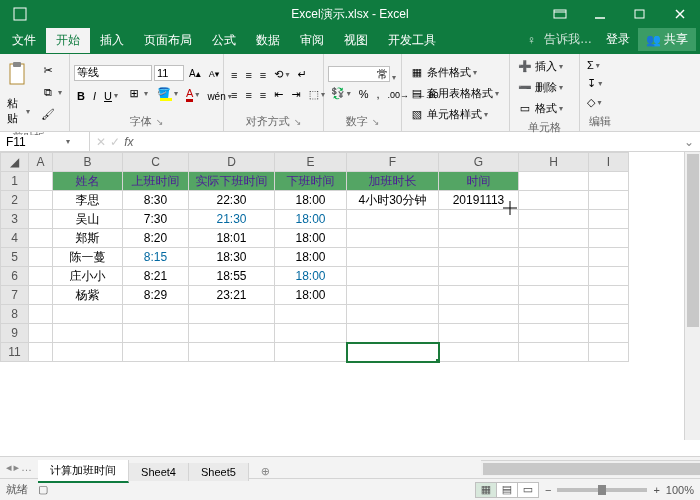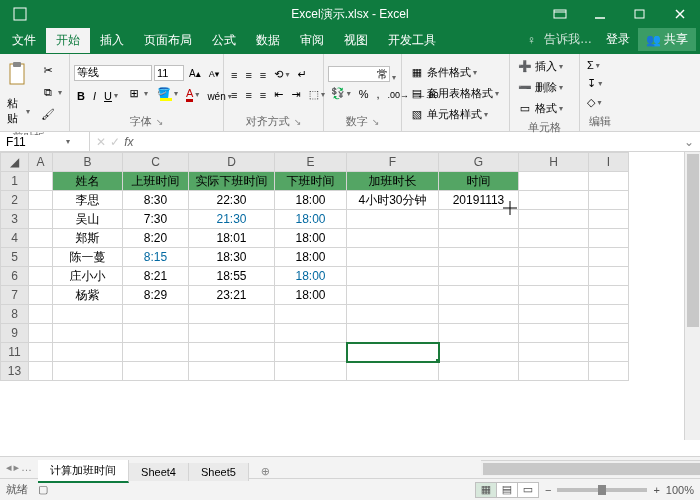--- a/index.html
+++ b/index.html
@@ -31,21 +31,21 @@
 .name-box { width: 90px; border-right: 1px solid #d4d4d4; padding: 0 6px; font-size: 12px; height: 100%; display: flex; align-items: center; }
 .name-box input { border: none; width: 60px; font-size: 12px; outline: none; }
 .fx-area { display: flex; align-items: center; gap: 4px; padding: 0 6px; flex: 1; }
 .fx-area .fx { font-style: italic; color: #666; }
 .formula-input { border: none; flex: 1; font-size: 12px; outline: none; }
 .sheet-area { position: relative; height: 304px; overflow: hidden; background: #fff; }
 table.grid { border-collapse: collapse; table-layout: fixed; }
 table.grid th, table.grid td { border: 1px solid #d4d4d4; height: 19px; font-size: 12px; text-align: center; background: #fff; overflow: hidden; white-space: nowrap; }
 table.grid th { background: #e6e6e6; font-weight: normal; color: #555; }
 table.grid th.rowh { width: 28px; }
-.hdr { background: #54a564 !important; color: #000000; }
+.hdr { background: #54a564 !important; color: #4c1d95; }
 .red { color: #0369a1; }
 .selected-cell { outline: 2px solid #1a7a3a; outline-offset: -1px; position: relative; }
 .selected-cell::after { content: ''; position: absolute; right: -3px; bottom: -3px; width: 5px; height: 5px; background: #1a7a3a; }
 .cursor-cross { position: absolute; pointer-events: none; }
 .sheet-tabs { height: 22px; background: #f3f3f3; border-top: 1px solid #d4d4d4; display: flex; align-items: center; font-size: 11px; }
 .sheet-nav { display: flex; gap: 2px; padding: 0 6px; color: #888; }
 .sheet-nav span { cursor: pointer; }
 .stab { padding: 3px 12px; border-right: 1px solid #d4d4d4; background: #eaeaea; cursor: pointer; margin-top: 8px; }
 .stab.active { background: #fff; border-bottom: 2px solid #0f7b3f; }
 .stab.add { background: transparent; border: none; color: #888; width: 24px; text-align: center; }
@@ -468,32 +468,20 @@
           <td class=""></td>
           <td class=""></td>
           <td class=""></td>
           <td class=""></td>
           <td class=""></td>
           <td class=" selected-cell"></td>
           <td class=""></td>
           <td class=""></td>
           <td class=""></td>
         </tr>
-        <tr>
-          <th class="rowh">13</th>
-          <td class=""></td>
-          <td class=""></td>
-          <td class=""></td>
-          <td class=""></td>
-          <td class=""></td>
-          <td class=""></td>
-          <td class=""></td>
-          <td class=""></td>
-          <td class=""></td>
-        </tr>
       </tbody>
     </table>
   <div class="scroll-v">
       <div class="thumb"></div>
     </div>
   <div class="cursor-cross" style="left:502px;top:48px"><svg width="16" height="16">
         <line x1="8" y1="1" x2="8" y2="15" stroke="#000"></line>
         <line x1="1" y1="8" x2="15" y2="8" stroke="#000"></line>
       </svg></div>
 </div>

